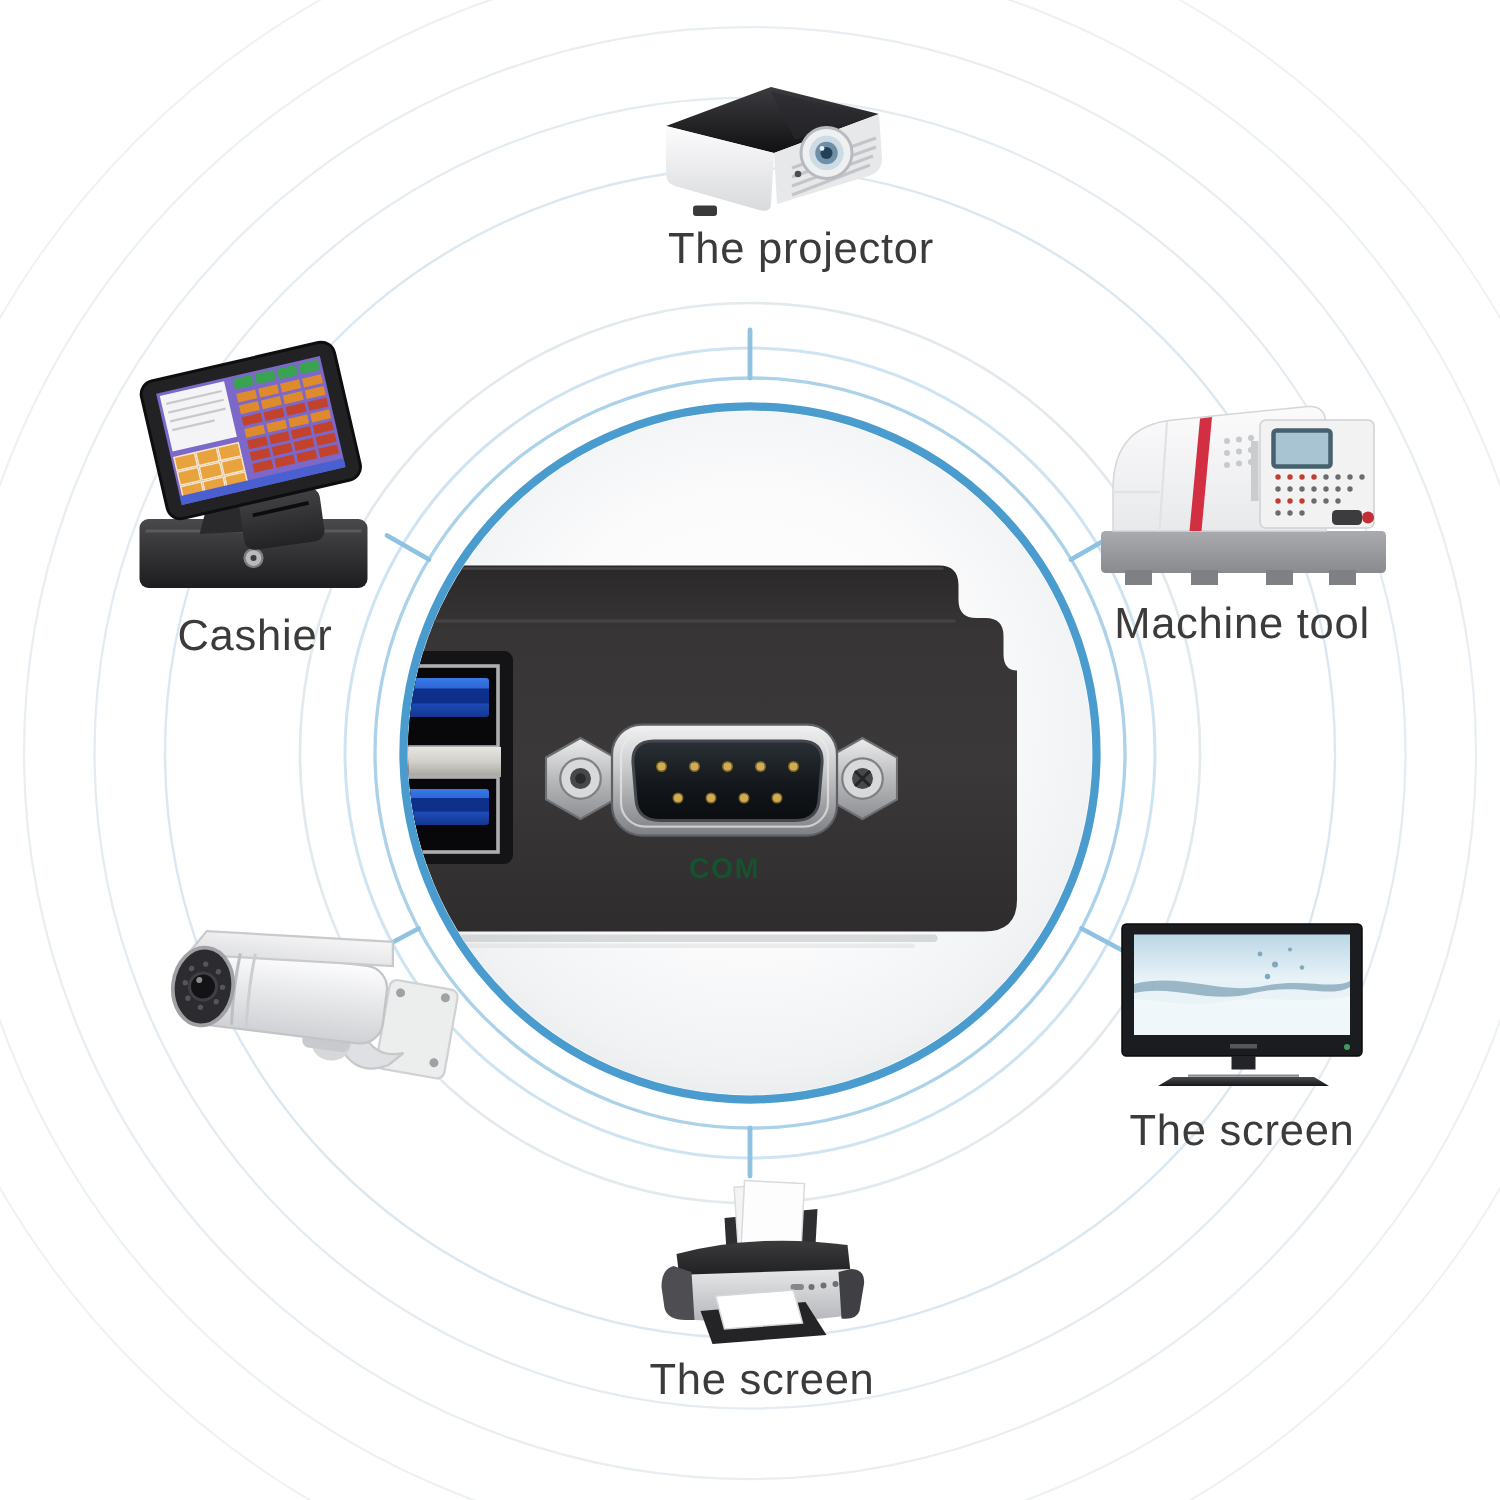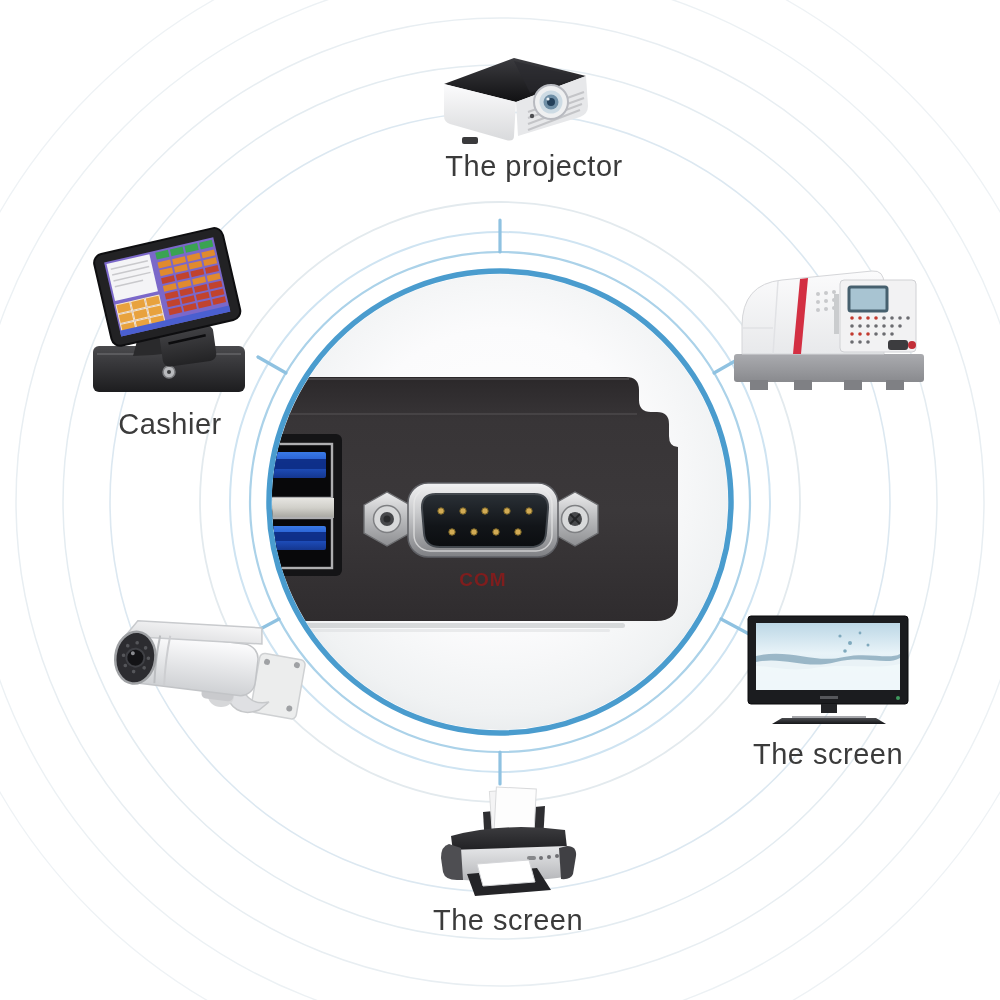--- a/index.html
+++ b/index.html
@@ -1,20 +1,20 @@
 <!DOCTYPE html>
 <html><head>
 <meta charset="utf-8">
 <style>
   html,body{margin:0;padding:0;background:#ffffff;}
   .stage{position:relative;width:1000px;height:1000px;background:#ffffff;overflow:hidden;
          font-family:"Liberation Sans","DejaVu Sans",sans-serif;}
   .rings-svg{position:absolute;left:0;top:0;width:1000px;height:1000px;}
   .com-label{position:absolute;left:483px;top:569px;transform:translateX(-50%);
-             color:#7f1d1d;font-size:19px;font-weight:bold;letter-spacing:1px;}
+             color:#14532d;font-size:19px;font-weight:bold;letter-spacing:1px;}
   .device{position:absolute;display:flex;flex-direction:column;align-items:center;}
   .device svg{display:block;}
   .dev-label{font-size:29px;color:#3b3b3b;letter-spacing:0.5px;line-height:1.15;
              text-align:center;white-space:nowrap;}
   .d-projector{left:375px;top:50px;width:270px;}
   .d-projector .dev-label{margin-top:2px;margin-left:48px;}
   .d-cashier{left:58px;top:222px;width:224px;gap:12px;}
   .d-cashier .dev-label{margin-top:2px;}
   .d-machine{left:712px;top:254px;width:232px;}
   .d-machine .dev-label{margin-top:2px;}
@@ -330,20 +330,21 @@
         <circle cx="154" cy="80" r="1.8"></circle>
           <circle cx="162" cy="80" r="1.8"></circle>
           <circle cx="170" cy="80" r="1.8"></circle>
         <circle cx="130" cy="88" r="1.8"></circle>
           <circle cx="138" cy="88" r="1.8"></circle>
           <circle cx="146" cy="88" r="1.8"></circle>
       </g>
       <rect x="166" y="86" width="20" height="10" rx="3" fill="#3c3c3f"></rect>
       <circle cx="190" cy="91" r="4" fill="#c22f38"></circle>
     </svg>
+    <div class="dev-label">Machine tool</div>
   </div>
 
   <div class="device d-monitoring">
     <svg width="208" height="132" viewBox="0 0 208 132">
       <defs>
         <linearGradient id="gCam" x1="0" y1="0" x2="0" y2="1">
           <stop offset="0" stop-color="#fdfdfe"></stop>
             <stop offset="1" stop-color="#cfd1d4"></stop>
         </linearGradient>
         <linearGradient id="gCamTop" x1="0" y1="0" x2="0" y2="1">

